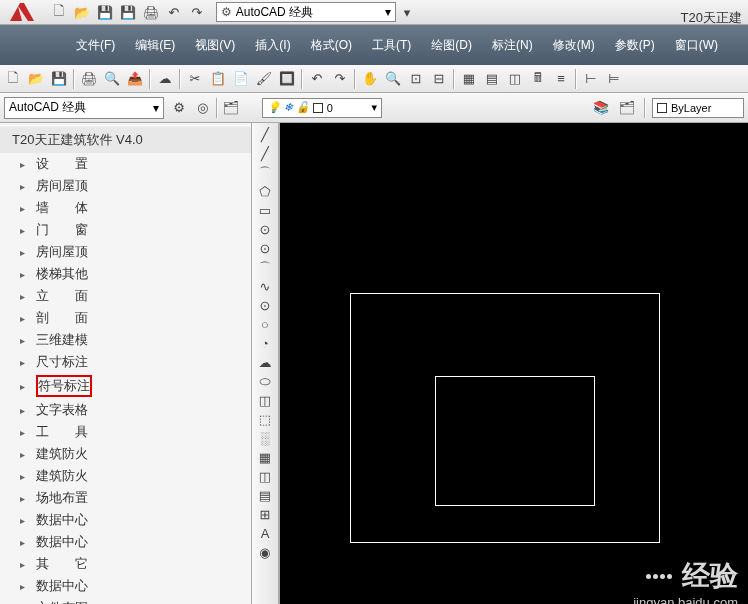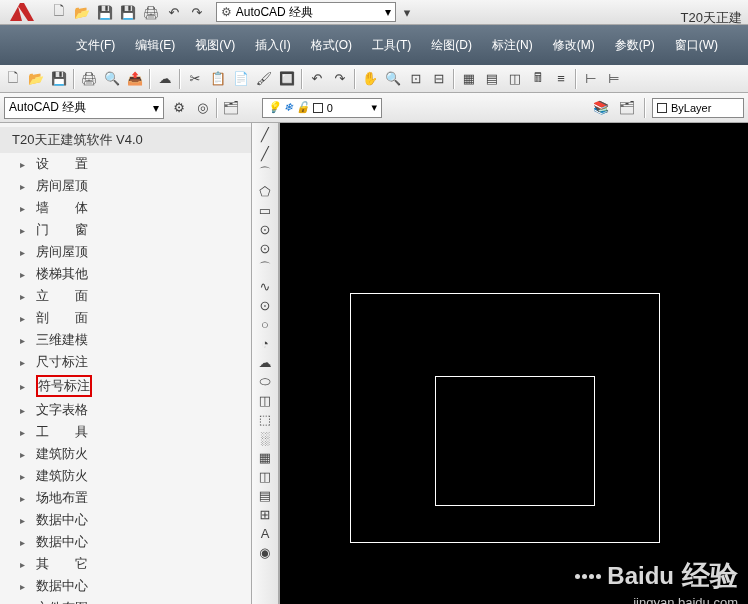--- a/index.html
+++ b/index.html
@@ -282,19 +282,18 @@
     <div class="rect-outer"></div>
     <div class="rect-inner"></div>
     <div class="watermark">
       <div class="brand">
         <span class="paw">
             <i></i>
             <i></i>
             <i></i>
             <i></i>
           </span>
-        <span>Baidu</span>
         <span class="cn">经验</span>
       </div>
       <div class="url">jingyan.baidu.com</div>
     </div>
   </div>
 </div>
 
 </body></html>

